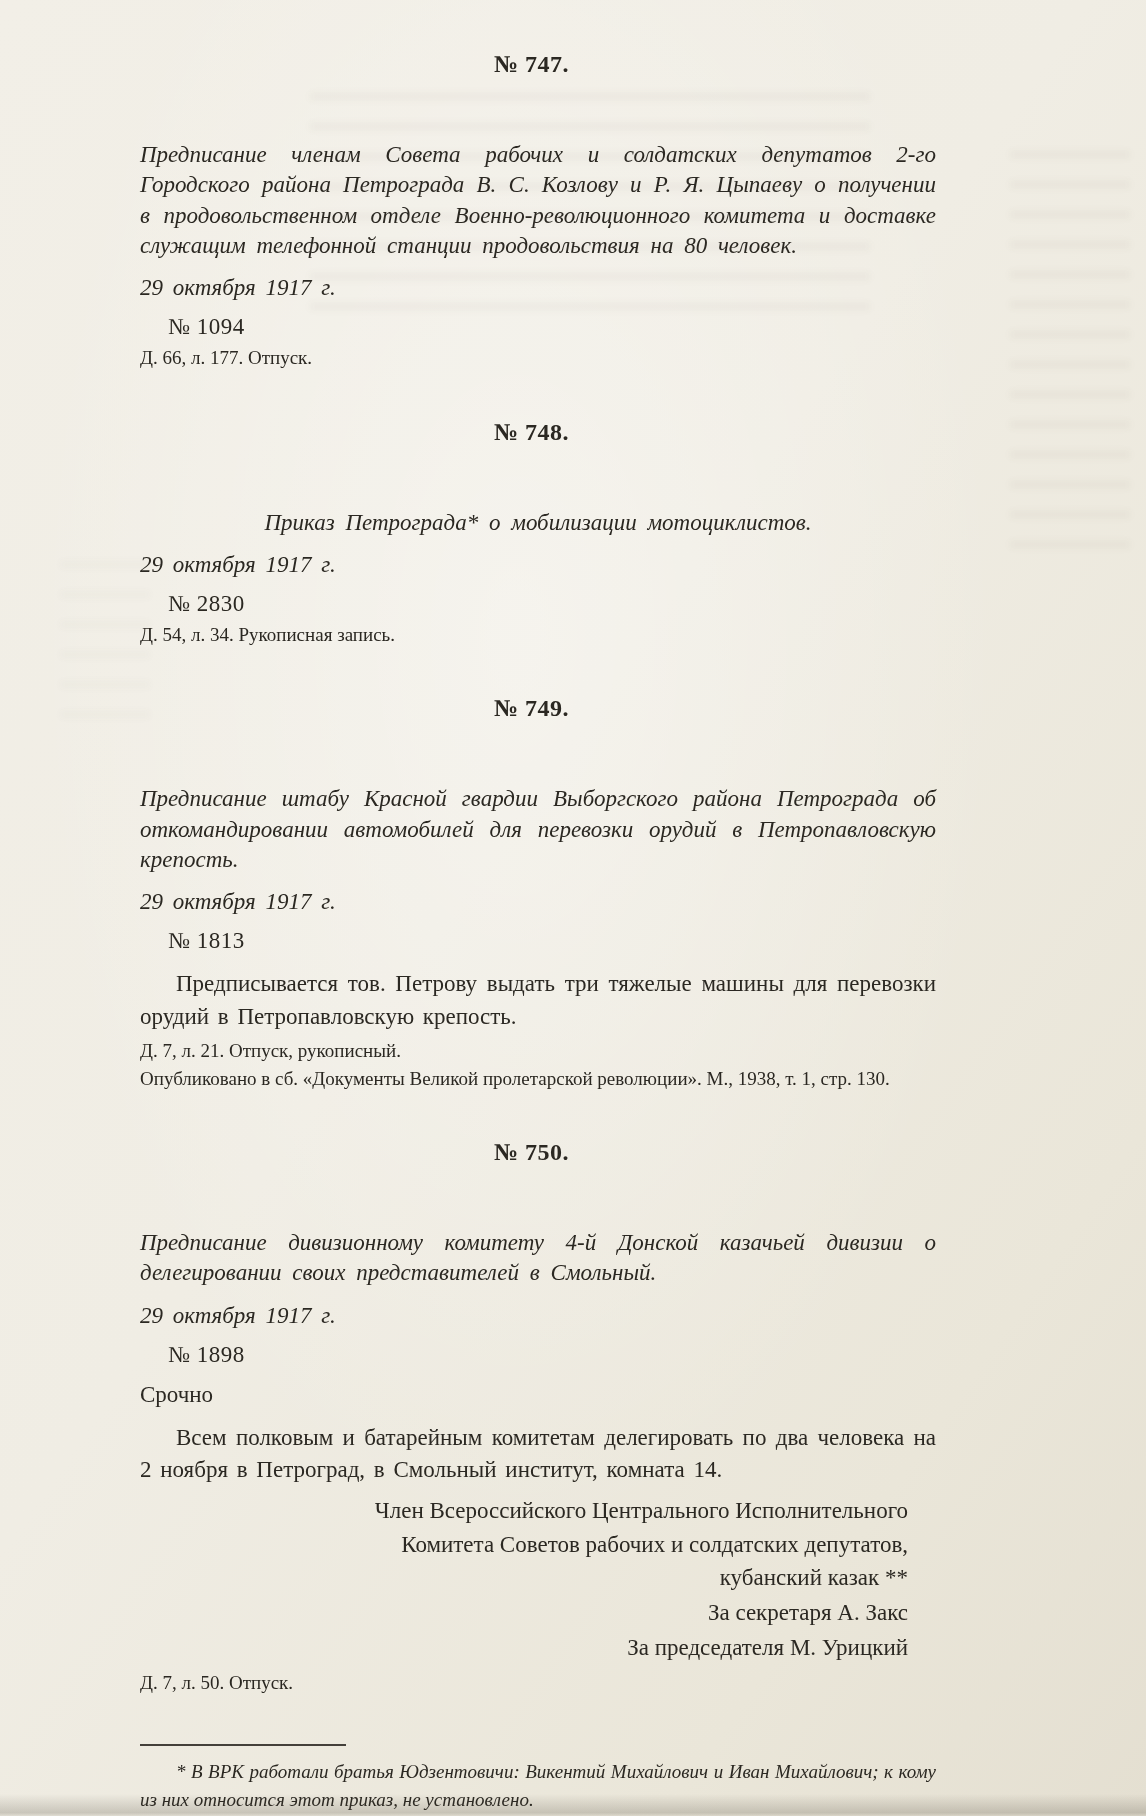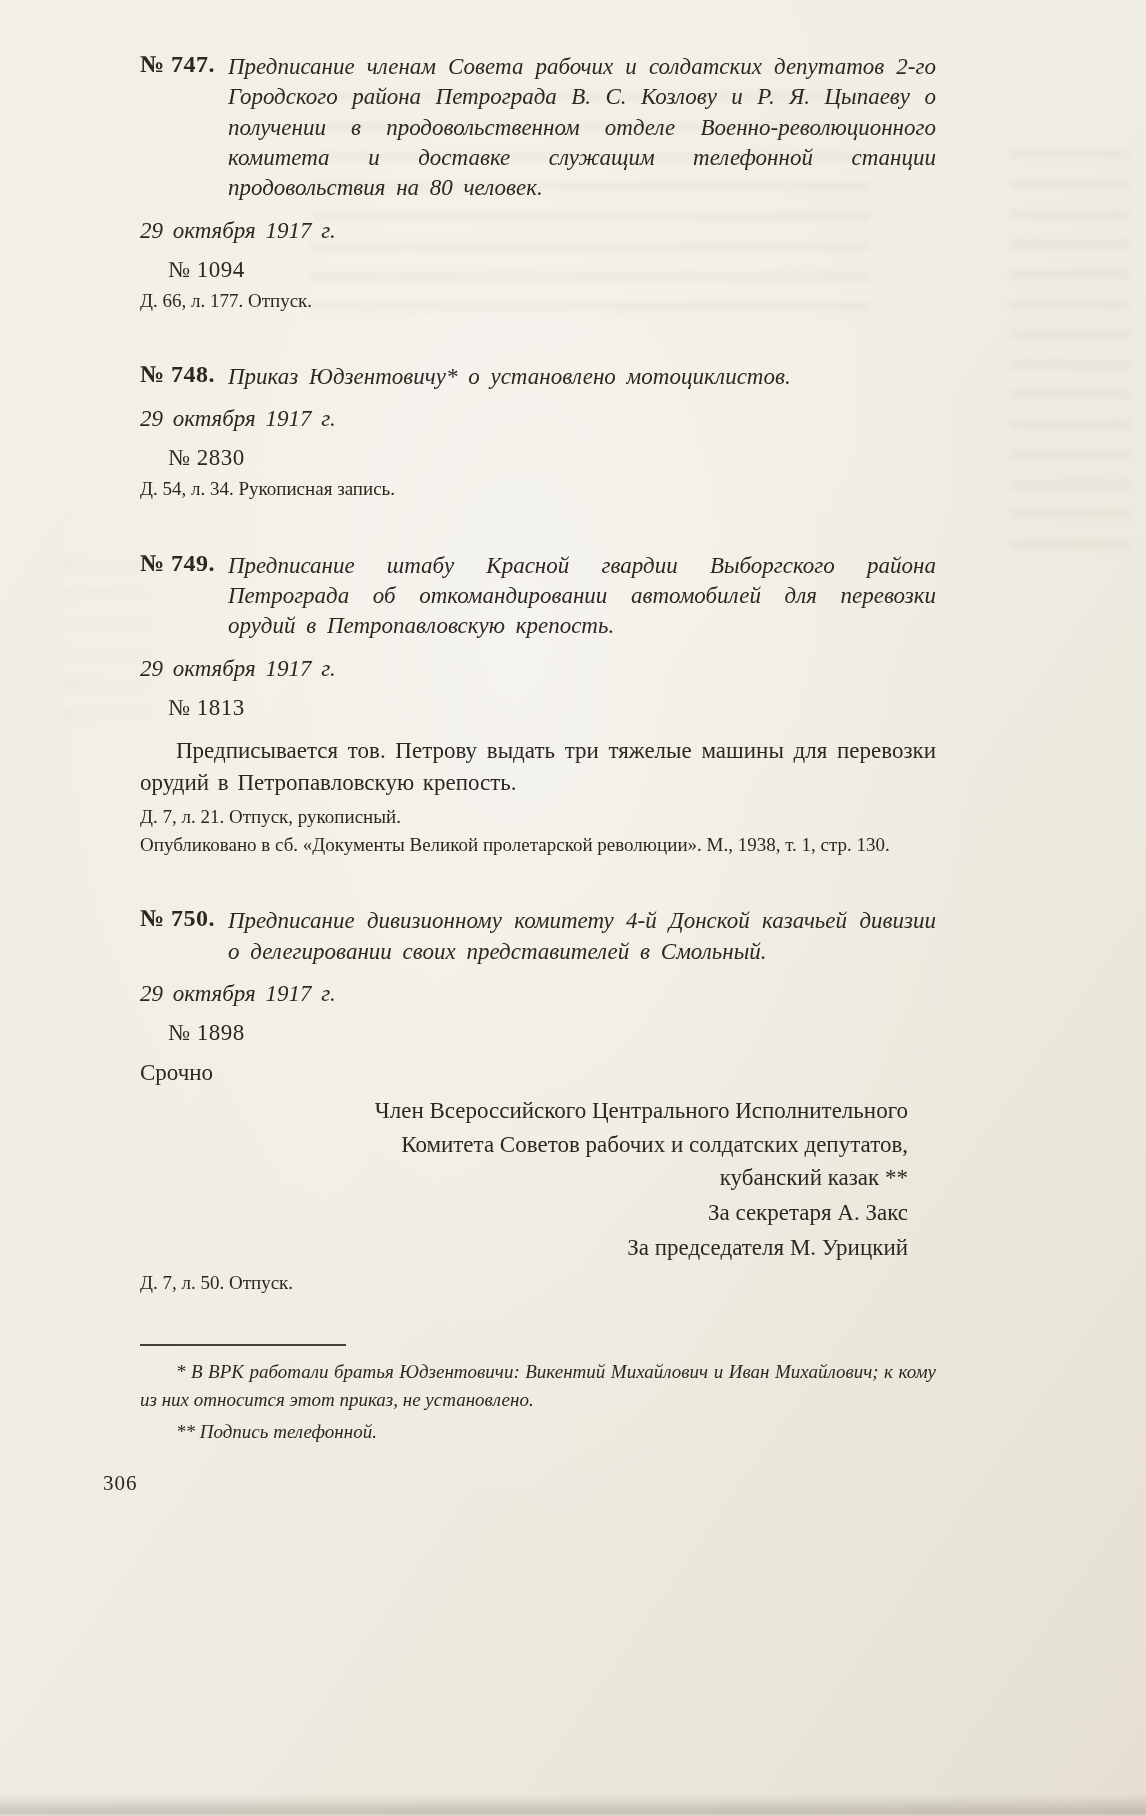--- a/index.html
+++ b/index.html
@@ -50,21 +50,21 @@
 
   .content {
     position: absolute;
     left: 140px;
     top: 48px;
     width: 796px;
   }
 
   .entry { margin-bottom: 44px; }
 
-  .entry-head { display: flex; align-items: flex-start; }
+  .entry-head { display: flex; align-items: center; flex-direction: column; }
   .entry-no {
     flex: 0 0 88px;
     width: 88px;
     font-weight: bold;
     font-size: 24px;
     line-height: 1.25;
     letter-spacing: 0.5px;
     padding-top: 1px;
   }
   .entry-title {
@@ -161,21 +161,21 @@
         <p class="entry-title">Предписание членам Совета рабочих и солдатских депутатов 2-го Городского района Петрограда В. С. Козлову и Р. Я. Цыпаеву о получении в продовольственном отделе Военно-революционного комитета и доставке служащим телефонной станции продовольствия на 80 человек.</p>
       </div>
       <p class="entry-date">29 октября 1917 г.</p>
       <p class="doc-no">№ 1094</p>
       <p class="reference">Д. 66, л. 177. Отпуск.</p>
     </section>
 
     <section class="entry">
       <div class="entry-head">
         <span class="entry-no">№ 748.</span>
-        <p class="entry-title">Приказ Юдзентовичу* о установлено мотоциклистов.</p>
+        <p class="entry-title">Приказ Петрограда* о мобилизации мотоциклистов.</p>
       </div>
       <p class="entry-date">29 октября 1917 г.</p>
       <p class="doc-no">№ 2830</p>
       <p class="reference">Д. 54, л. 34. Рукописная запись.</p>
     </section>
 
     <section class="entry">
       <div class="entry-head">
         <span class="entry-no">№ 749.</span>
         <p class="entry-title">Предписание штабу Красной гвардии Выборгского района Петрограда об откомандировании автомобилей для перевозки орудий в Петропавловскую крепость.</p>
@@ -188,20 +188,21 @@
     </section>
 
     <section class="entry">
       <div class="entry-head">
         <span class="entry-no">№ 750.</span>
         <p class="entry-title">Предписание дивизионному комитету 4-й Донской казачьей дивизии о делегировании своих представителей в Смольный.</p>
       </div>
       <p class="entry-date">29 октября 1917 г.</p>
       <p class="doc-no">№ 1898</p>
       <p class="urgency">Срочно</p>
+      <p class="body-text">Всем полковым и батарейным комитетам делегировать по два человека на 2 ноября в Петроград, в Смольный институт, комната 14.</p>
       <div class="signatures">
         <p class="signature-main">Член Всероссийского Центрального Исполнительного Комитета Советов рабочих и солдатских депутатов, кубанский казак **</p>
         <p class="signature-line">За секретаря А. Закс</p>
         <p class="signature-line">За председателя М. Урицкий</p>
       </div>
       <p class="reference">Д. 7, л. 50. Отпуск.</p>
     </section>
 
     <section class="footnotes">
       <hr class="footnote-rule">

